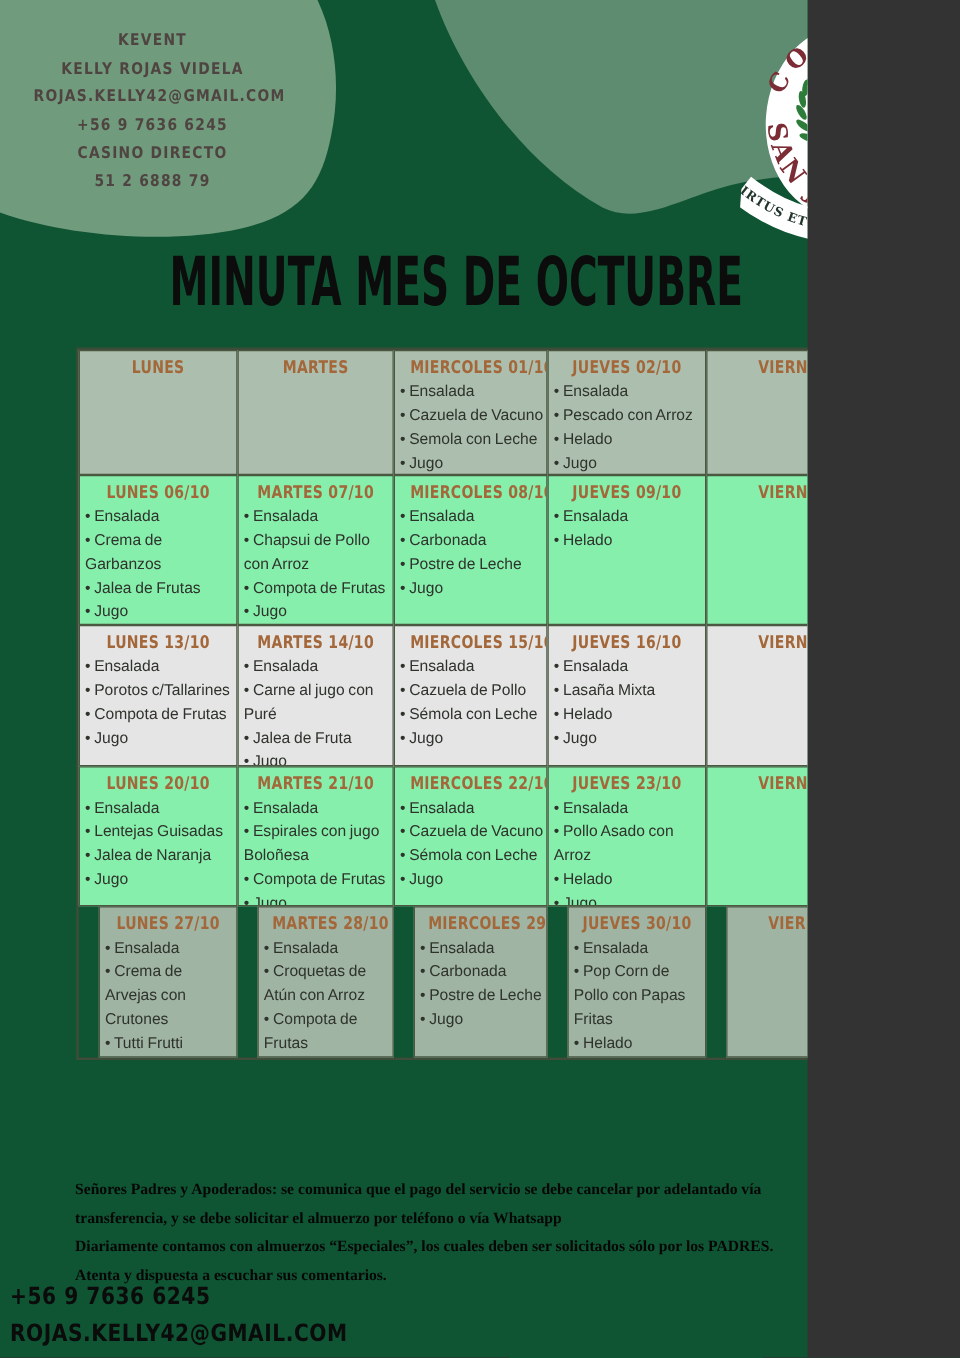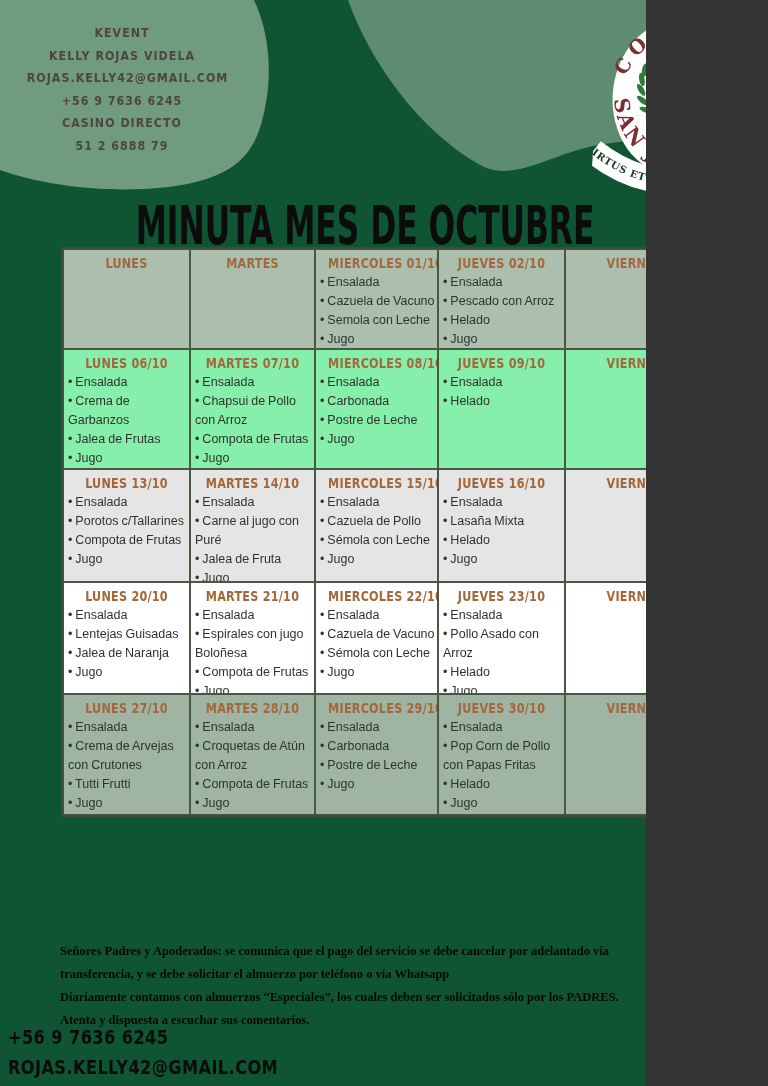--- a/index.html
+++ b/index.html
@@ -10,28 +10,28 @@
   .contact-card{position:absolute;left:10px;top:22px;width:224px;text-align:center;
     transform:scaleX(.85);transform-origin:50% 0;
     font-weight:700;font-size:13px;line-height:22.5px;letter-spacing:1.2px;color:#4f4441;}
 
   .logo-svg{position:absolute;left:596px;top:10px;transform:rotate(4deg);transform-origin:50% 50%;}
 
   .page-title{position:absolute;left:0;right:0;top:194px;text-align:center;white-space:nowrap;
     font-weight:700;font-size:54px;color:#0c0c0c;letter-spacing:0;
     transform:scaleX(.58);transform-origin:50% 50%;}
 
-  .menu-grid{position:absolute;left:61px;top:247px;
+  .menu-grid{position:absolute;left:61px;top:278px;
     display:grid;
     grid-template-columns:127px 125px 123px 127px 139px;
     grid-template-rows:100px 120px 113px 112px 121px;
     border:2px solid #3e4c39;}
   .cell{border:1px solid #4a5741;overflow:hidden;box-sizing:border-box;}
   .row0{background:#acbfae;} .row1{background:#86efac;} .row2{background:#e5e5e5;}
-  .row3{background:#ffffff;} .row4{background:#a0b4a3;}
+  .row3{background:#86efac;} .row4{background:#a0b4a3;margin-left:16px;}
   .cell-h{margin:5px 0 2px;text-align:center;font-weight:700;font-size:14px;
     letter-spacing:.3px;color:#a3673a;transform:scaleX(.8);transform-origin:50% 50%;white-space:nowrap;}
   .cell-item{font-family:"Liberation Sans",sans-serif;font-size:12.5px;line-height:19px;
     color:#2e332c;padding:0 1px 0 4px;word-spacing:-0.5px;}
 
   .notice{position:absolute;left:60px;top:940px;
     font-family:Liberation Serif, serif;font-weight:700;font-size:12.5px;
     line-height:23px;color:#060606;white-space:nowrap;}
 
   .foot-contact{position:absolute;left:8px;font-weight:700;color:#0b0b0b;

